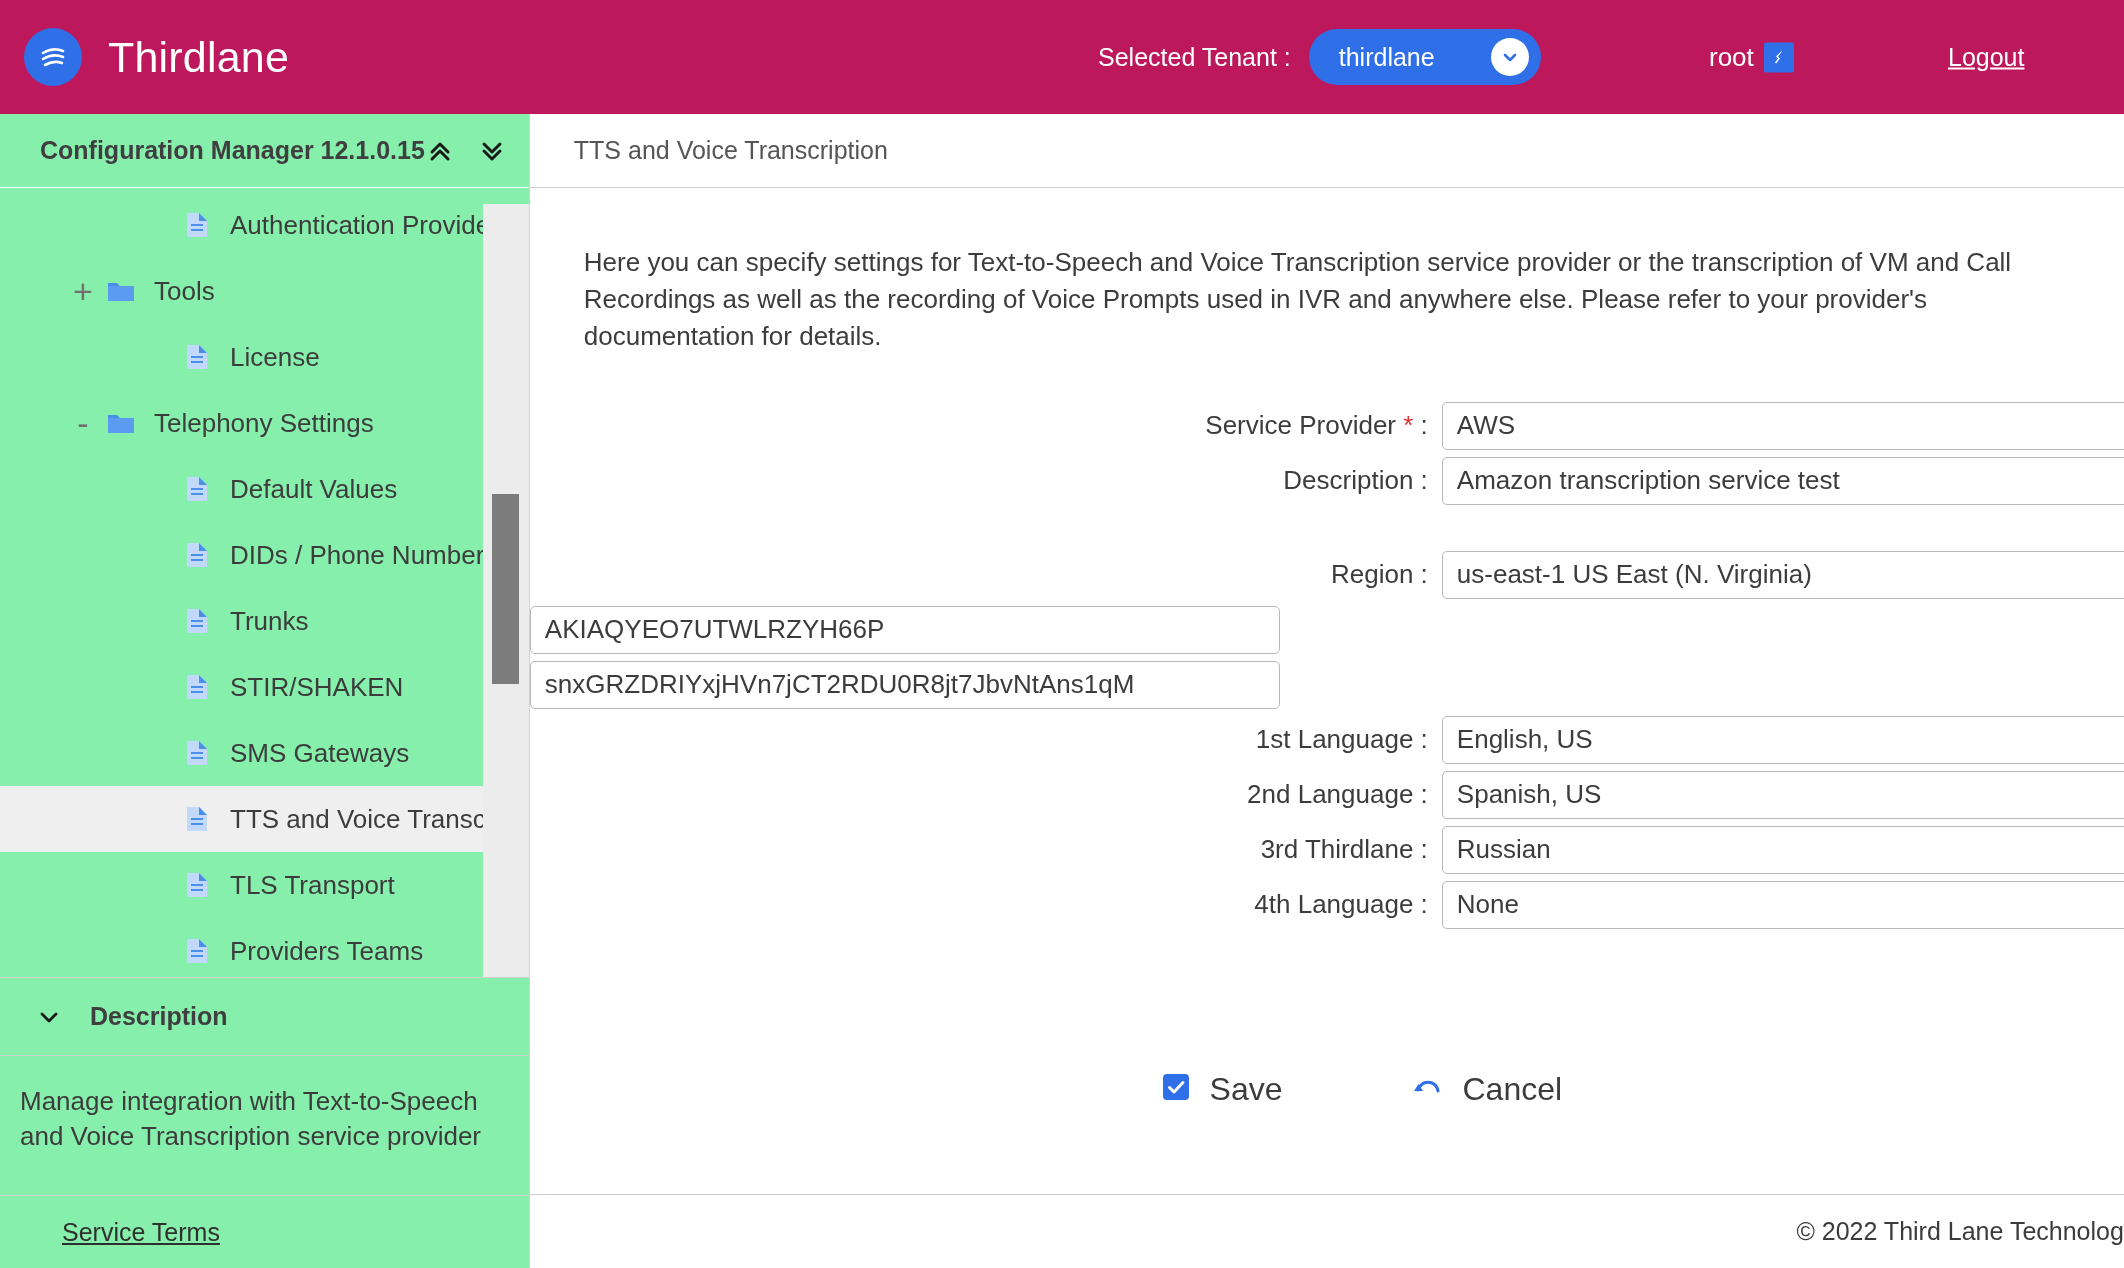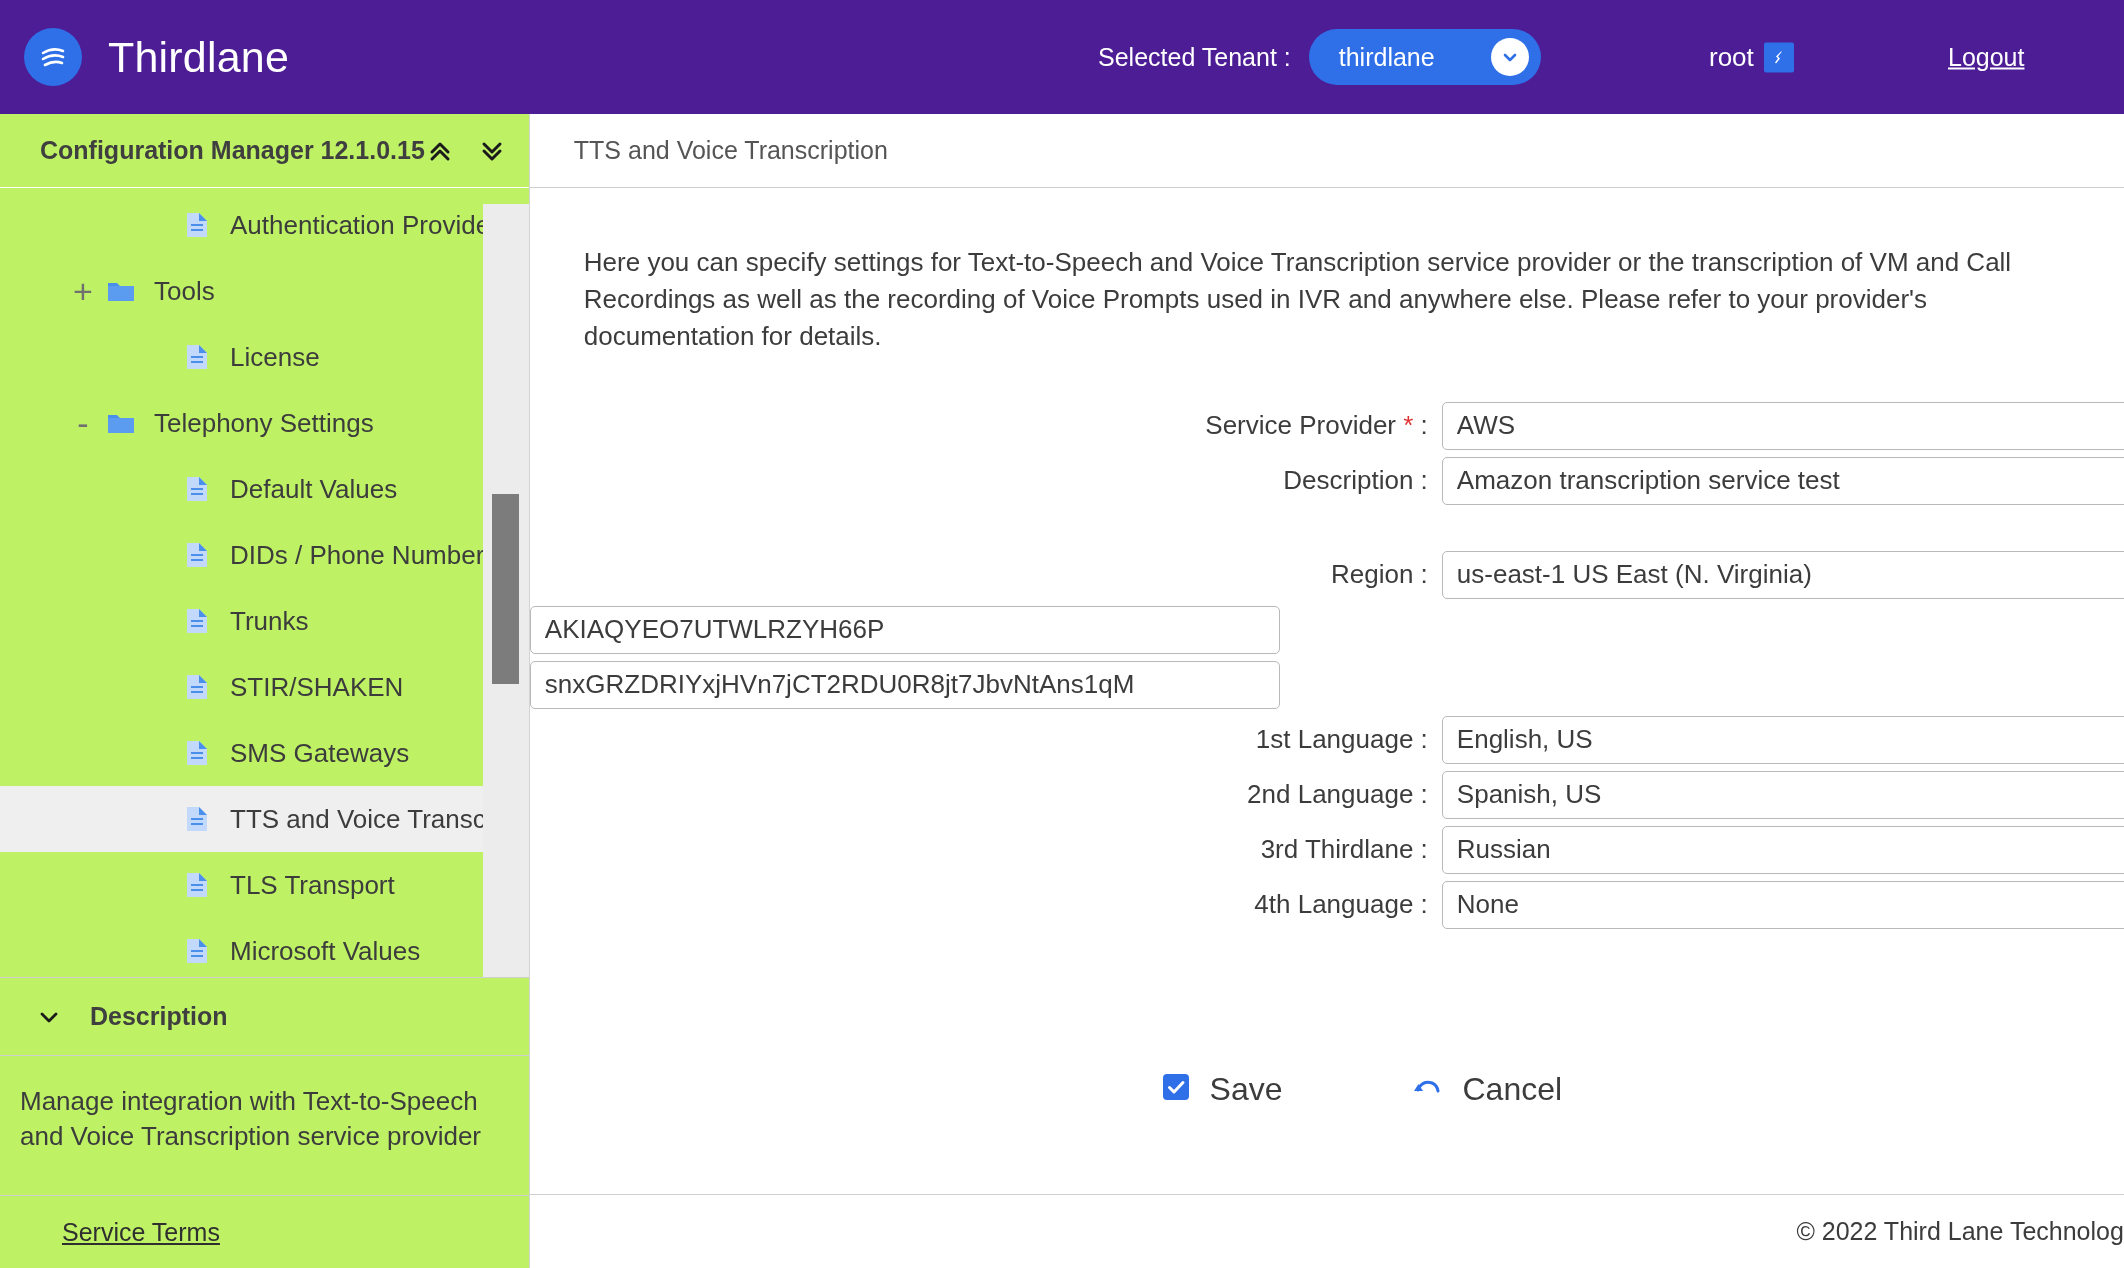--- a/index.html
+++ b/index.html
@@ -7,21 +7,21 @@
   body {
     width:2124px; height:1268px;
     font-family:"Liberation Sans", sans-serif;
     background:#ffffff;
     color:#3c3c3c;
     overflow:hidden;
   }
 
   
   .topbar{
-    height:114px; background:#4c1d95; width:100%;
+    height:114px; background:#be185d; width:100%;
     display:flex; align-items:center; position:relative;
   }
   .brand{ display:flex; align-items:center; margin-left:24px; }
   .logo-circle{
     width:58px; height:58px; border-radius:50%;
     background:#2f6fe8; display:flex; align-items:center; justify-content:center;
   }
   .brand-name{
     color:#ffffff; font-size:43px; margin-left:26px; letter-spacing:.2px;
     font-weight:400;
@@ -53,21 +53,21 @@
   .logout{
     position:absolute; left:1948px; top:50%; transform:translateY(-50%);
     color:#ffffff; font-size:25px; text-decoration:underline; cursor:pointer;
   }
 
   
   .body-area{ display:flex; height:1154px; width:100%; }
 
   
   .sidebar{
-    width:536px; height:100%; background:#bef264;
+    width:536px; height:100%; background:#86efac;
     border-right:1px solid #d3d3d3;
     display:flex; flex-direction:column; position:relative;
   }
   .sb-header{
     height:74px; display:flex; align-items:center;
     padding:0 22px 0 40px; border-bottom:1px solid #ffffff;
   }
   .sb-title{ font-size:25px; color:#3f3f3f; font-weight:600; flex:1; white-space:nowrap;}
   .sb-chevs{ display:flex; gap:22px; align-items:center; }
   .chev-btn{ cursor:pointer; display:flex; }
@@ -352,21 +352,21 @@
           <div class="tree-row lvl2-leaf">
             <span class="tw"></span>
             <span class="tree-icon">
               <svg width="30" height="30" viewBox="0 0 30 30">
                 <path d="M5 3 h12 l8 8 v16 h-20 z" fill="#c3d9fb"></path>
                 <path d="M17 3 l8 8 h-8 z" fill="#4a90ea"></path>
                 <rect x="9" y="14" width="12" height="2" fill="#4a90ea"></rect>
                 <rect x="9" y="19" width="12" height="2" fill="#4a90ea"></rect>
               </svg>
             </span>
-            <span class="tree-label">Microsoft Values</span>
+            <span class="tree-label">Providers Teams</span>
           </div>
         </div>
       <div class="sb-scrollbar">
         <div class="sb-thumb"></div>
       </div>
     </div>
 
     <div class="desc-header">
       <span class="desc-caret">
         <svg width="28" height="28" viewBox="0 0 28 28">

